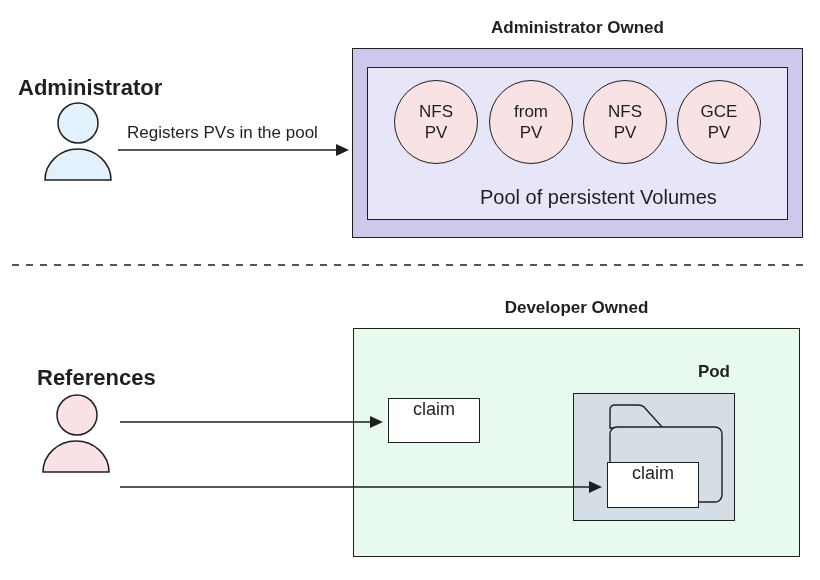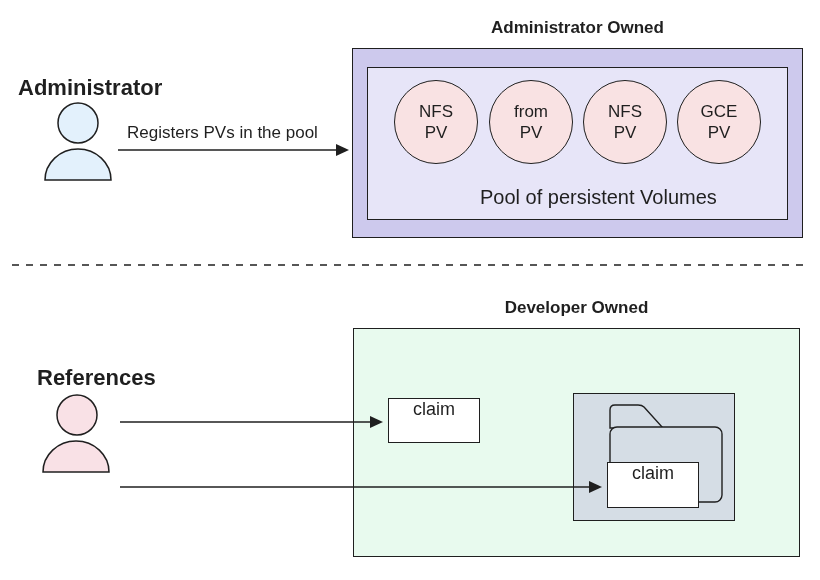--- a/index.html
+++ b/index.html
@@ -128,20 +128,21 @@
   <div class="abs pool-label">Pool of persistent Volumes</div>
 
   <div class="abs actor-label" style="left:18px; top:75px;">Administrator</div>
 
   <div class="abs arrow-label z4" style="left:127px; top:123px;">Registers PVs in the pool</div>
 
   <div class="abs owner-label" style="left:353px; top:298px; width:447px;">Developer Owned</div>
 
   <div class="abs dev-box"></div>
 
+  <div class="abs pod-label">Pod</div>
   <div class="abs pod-box"></div>
 
   <div class="abs claim-box claim-1">
     <span>claim</span>
   </div>
   <div class="abs claim-box claim-2">
     <span>claim</span>
   </div>
 
   <div class="abs actor-label" style="left:37px; top:365px;">References</div>

